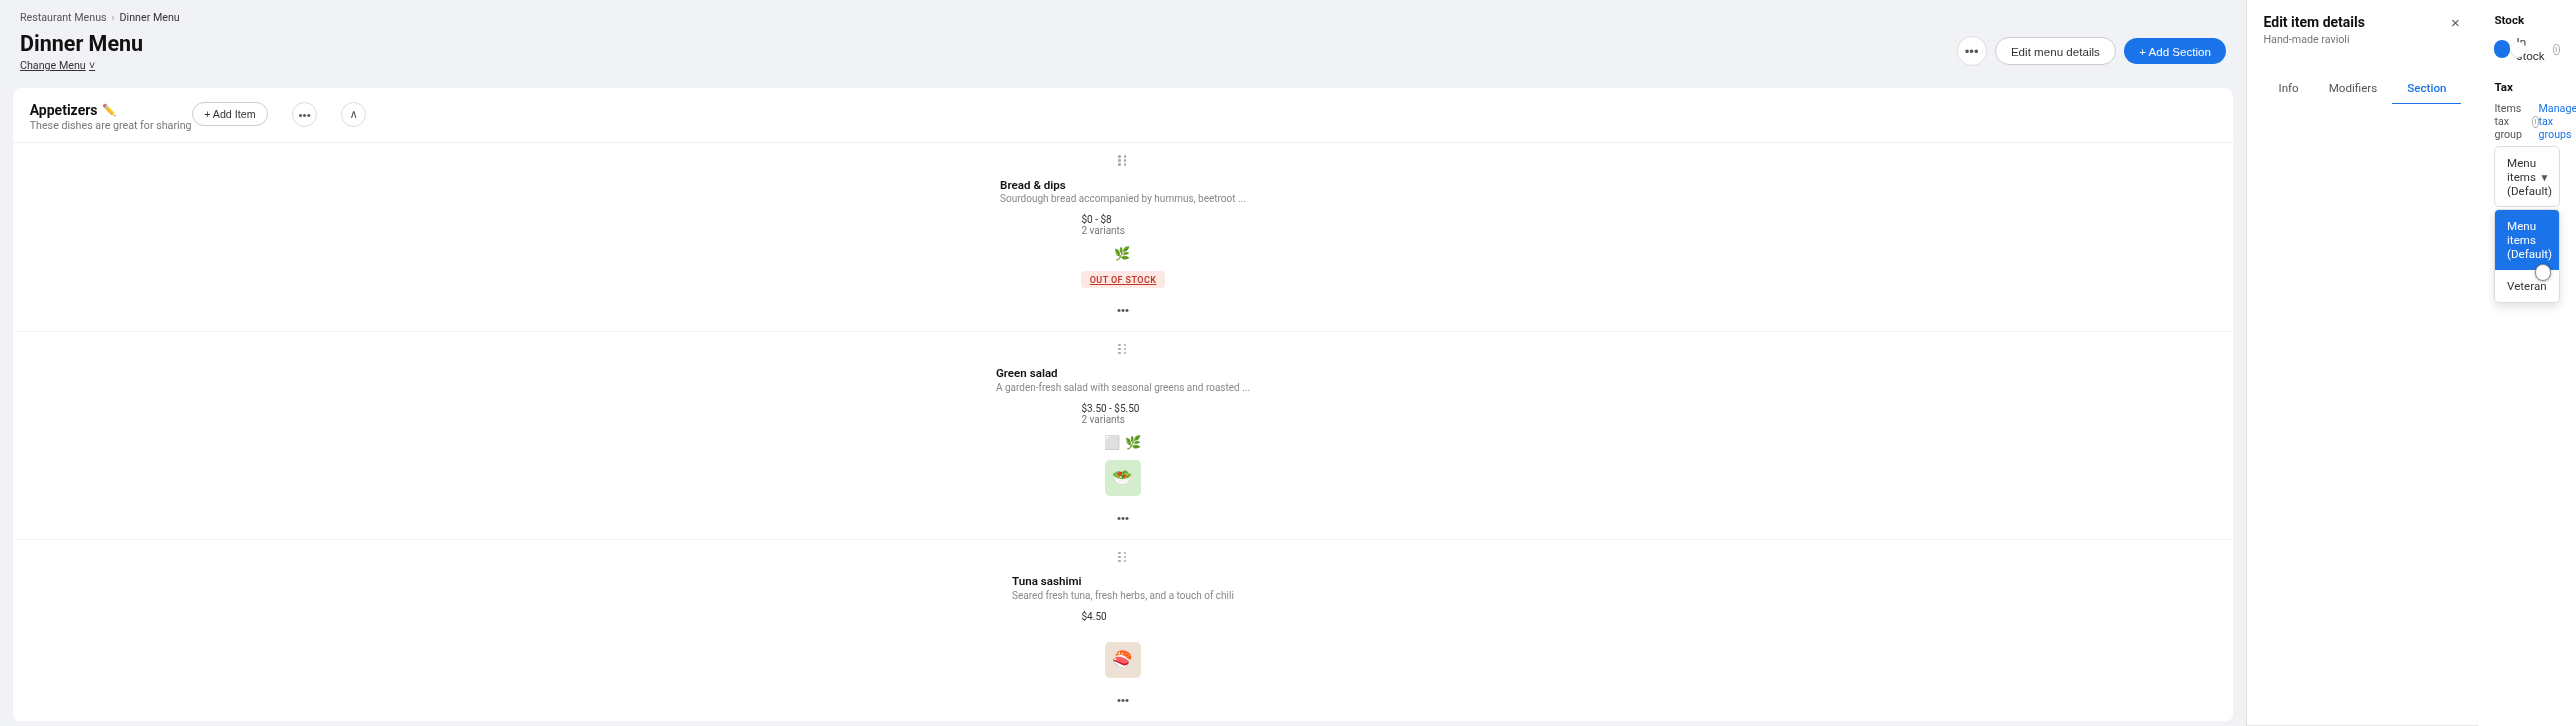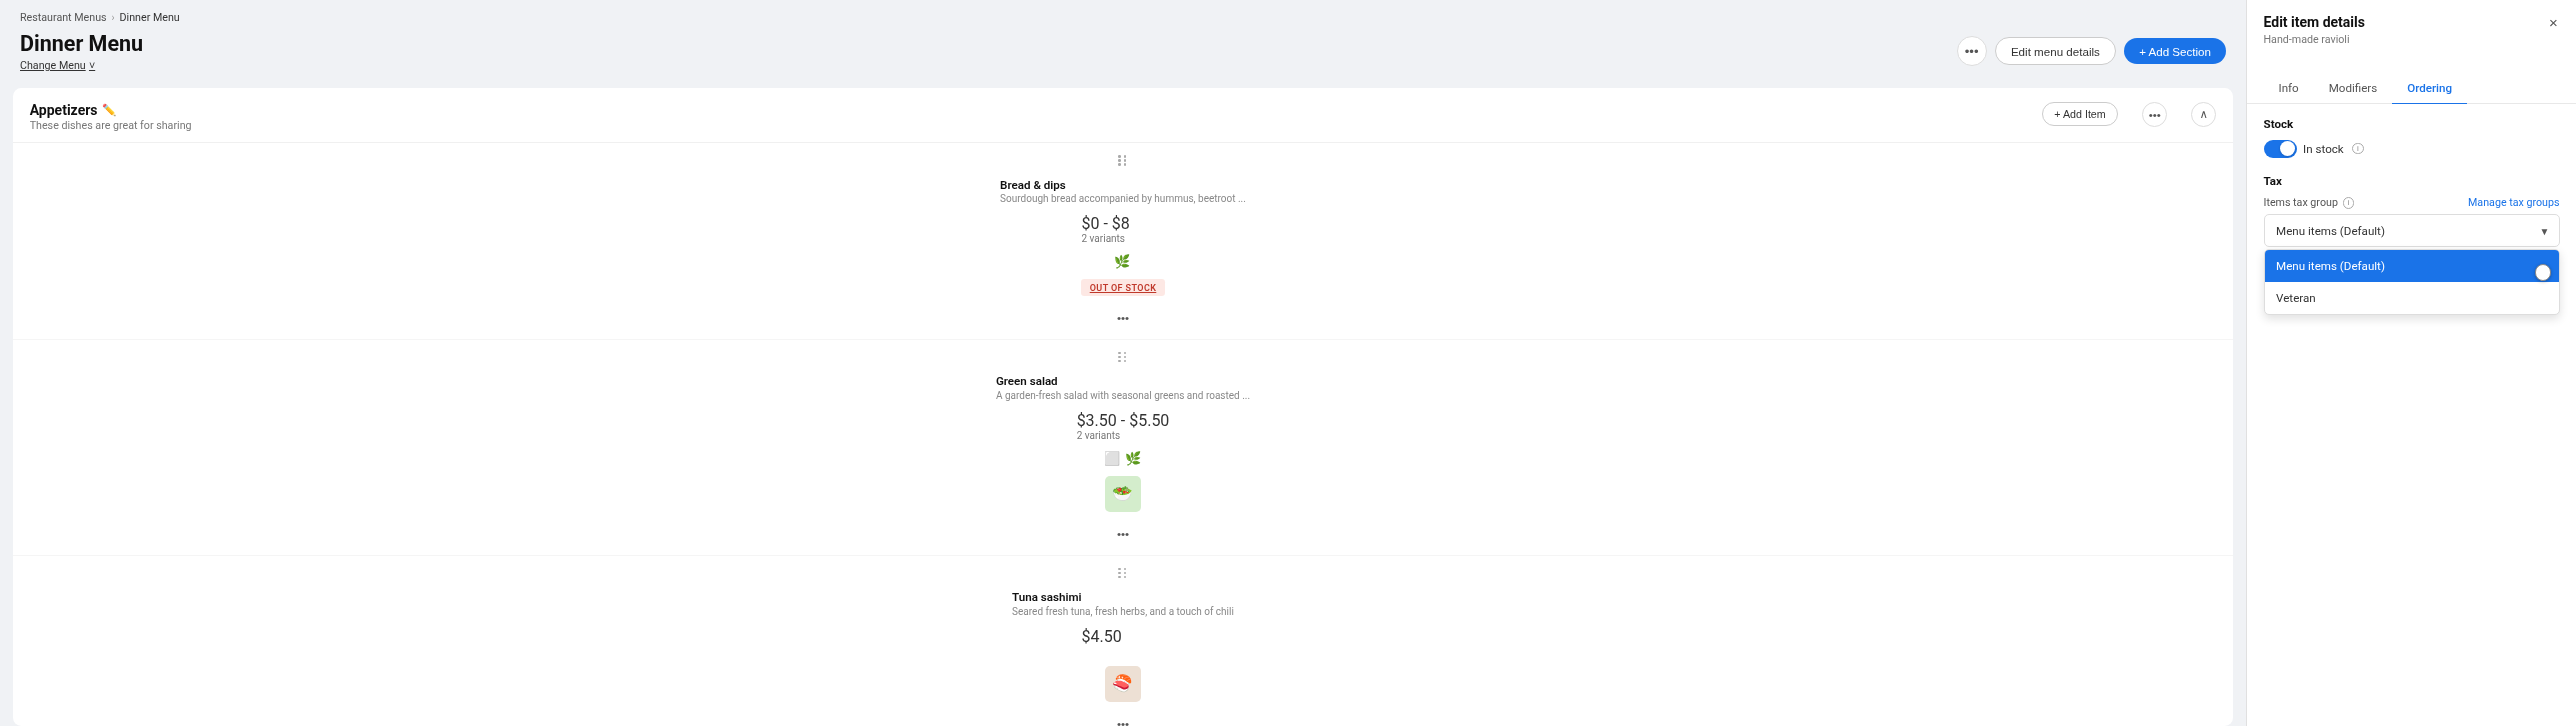--- a/index.html
+++ b/index.html
@@ -108,21 +108,21 @@
     
     .section-container {
       background: white;
       margin: 6.6px 13.2px 0;
       border-radius: 8.3px;
       overflow: hidden;
     }
     .section-header {
       display: flex;
       align-items: flex-start;
-      justify-content: space-between;
+      justify-content: flex-start;
       padding: 13.2px 16.5px 10px;
       border-bottom: 0.8px solid #f0f0f0;
     }
     .section-title-area h2 {
       font-size: 14px;
       font-weight: 700;
       color: #111;
       display: flex;
       align-items: center;
       gap: 5px;
@@ -222,21 +222,21 @@
       margin-bottom: 1.7px;
     }
     .item-desc {
       font-size: 10px;
       color: #888;
       overflow: hidden;
       text-overflow: ellipsis;
       white-space: nowrap;
     }
     .item-price {
-      font-size: 16px;
+      font-size: 10px;
       color: #333;
       min-width: 83px;
     }
     .item-variants {
       font-size: 10px;
       color: #777;
     }
     .item-icons {
       display: flex;
       align-items: center;
@@ -286,21 +286,21 @@
       font-size: 11.6px;
       color: #555;
     }
 
     
     .right-panel {
       width: 330px;
       background: white;
       border-left: 0.8px solid #e0e0e0;
       display: flex;
-      flex-direction: column;
+      flex-direction: row;
       height: 100vh;
       position: relative;
     }
     .panel-header {
       padding: 13.2px 16.5px 0;
       border-bottom: 0.8px solid #e8e8e8;
     }
     .panel-title-row {
       display: flex;
       align-items: center;
@@ -639,21 +639,21 @@
 <div class="right-panel">
   <div class="panel-header">
     <div class="panel-title-row">
       <span class="panel-title">Edit item details</span>
       <button class="close-btn">×</button>
     </div>
     <div class="panel-subtitle">Hand-made ravioli</div>
     <div class="panel-tabs">
       <div class="panel-tab">Info</div>
       <div class="panel-tab">Modifiers</div>
-      <div class="panel-tab active">Ordering</div>
+      <div class="panel-tab active">Section</div>
     </div>
   </div>
 
   <div class="panel-body">
 
     <div>
       <div class="section-label">Stock</div>
       <div class="stock-row">
         <label class="toggle-switch">
           <input type="checkbox" checked="" style="">

